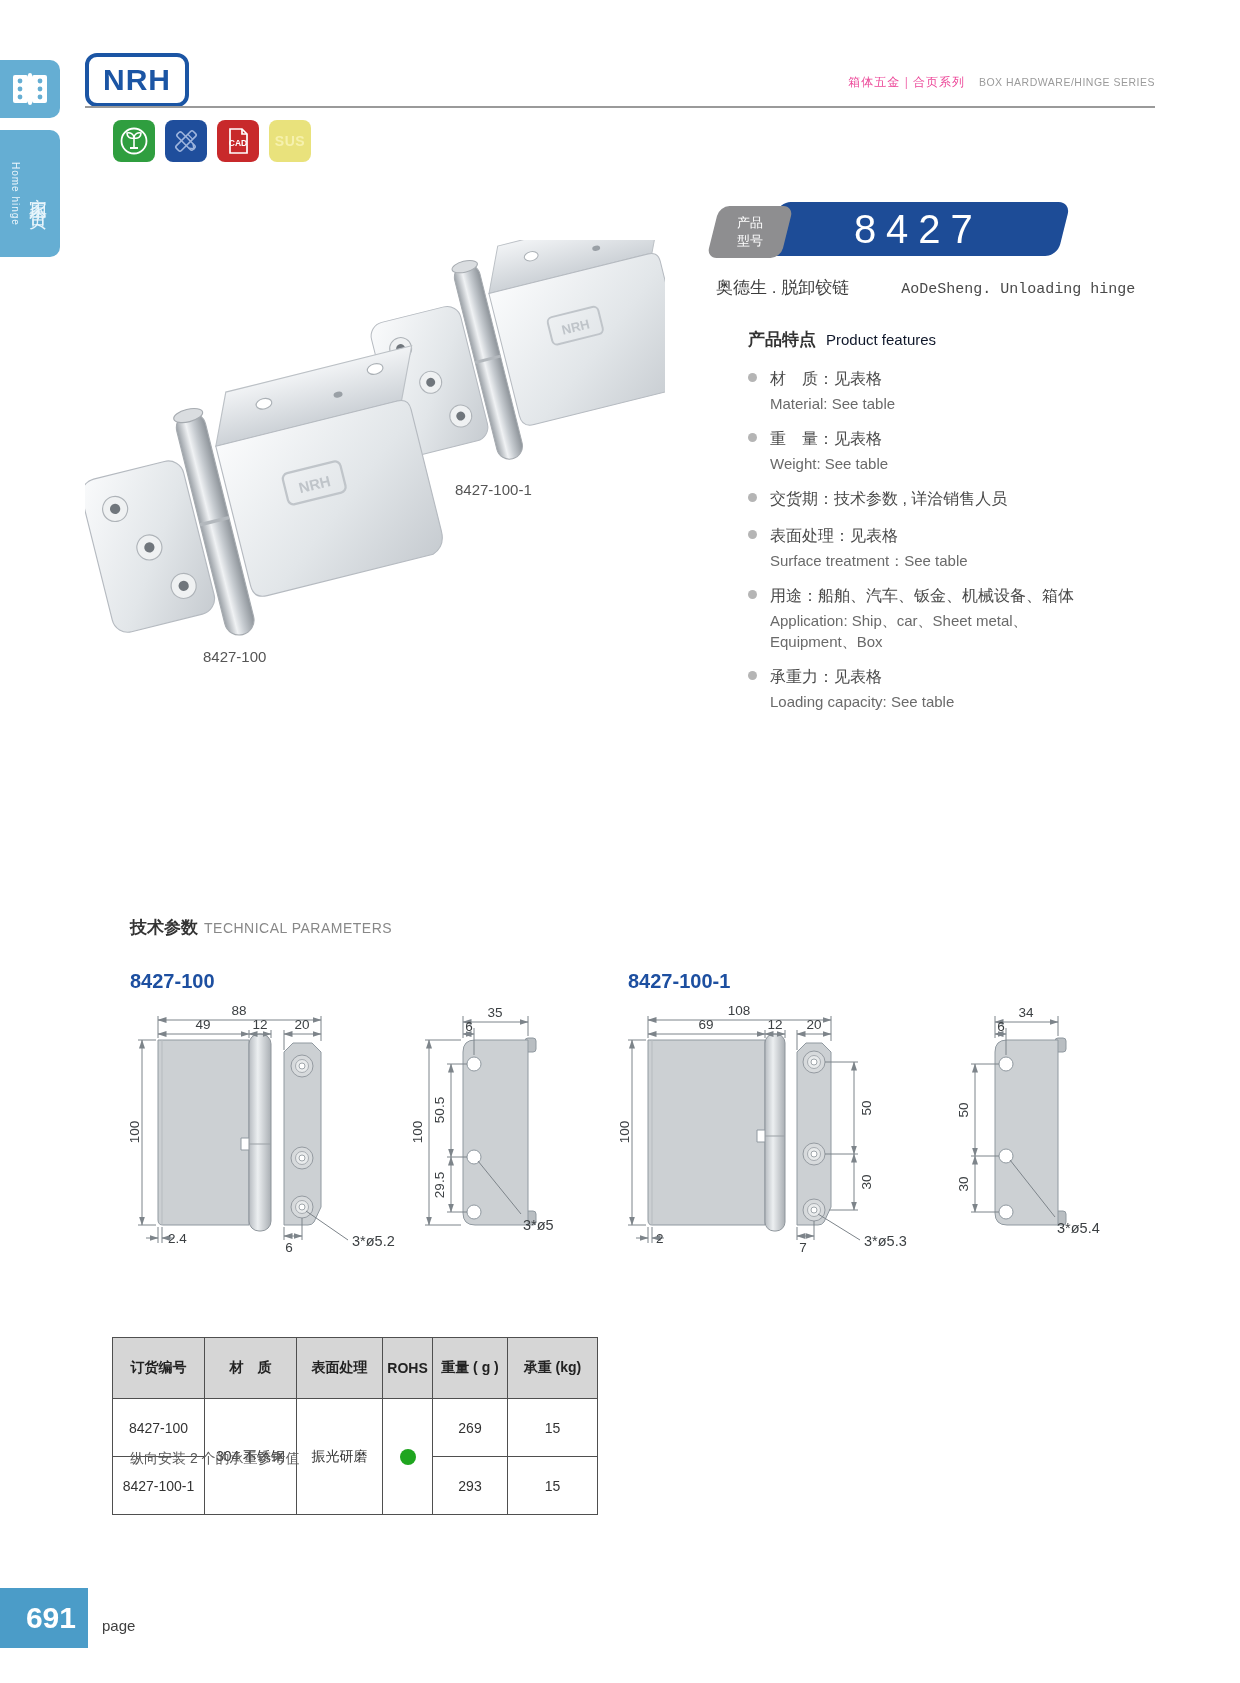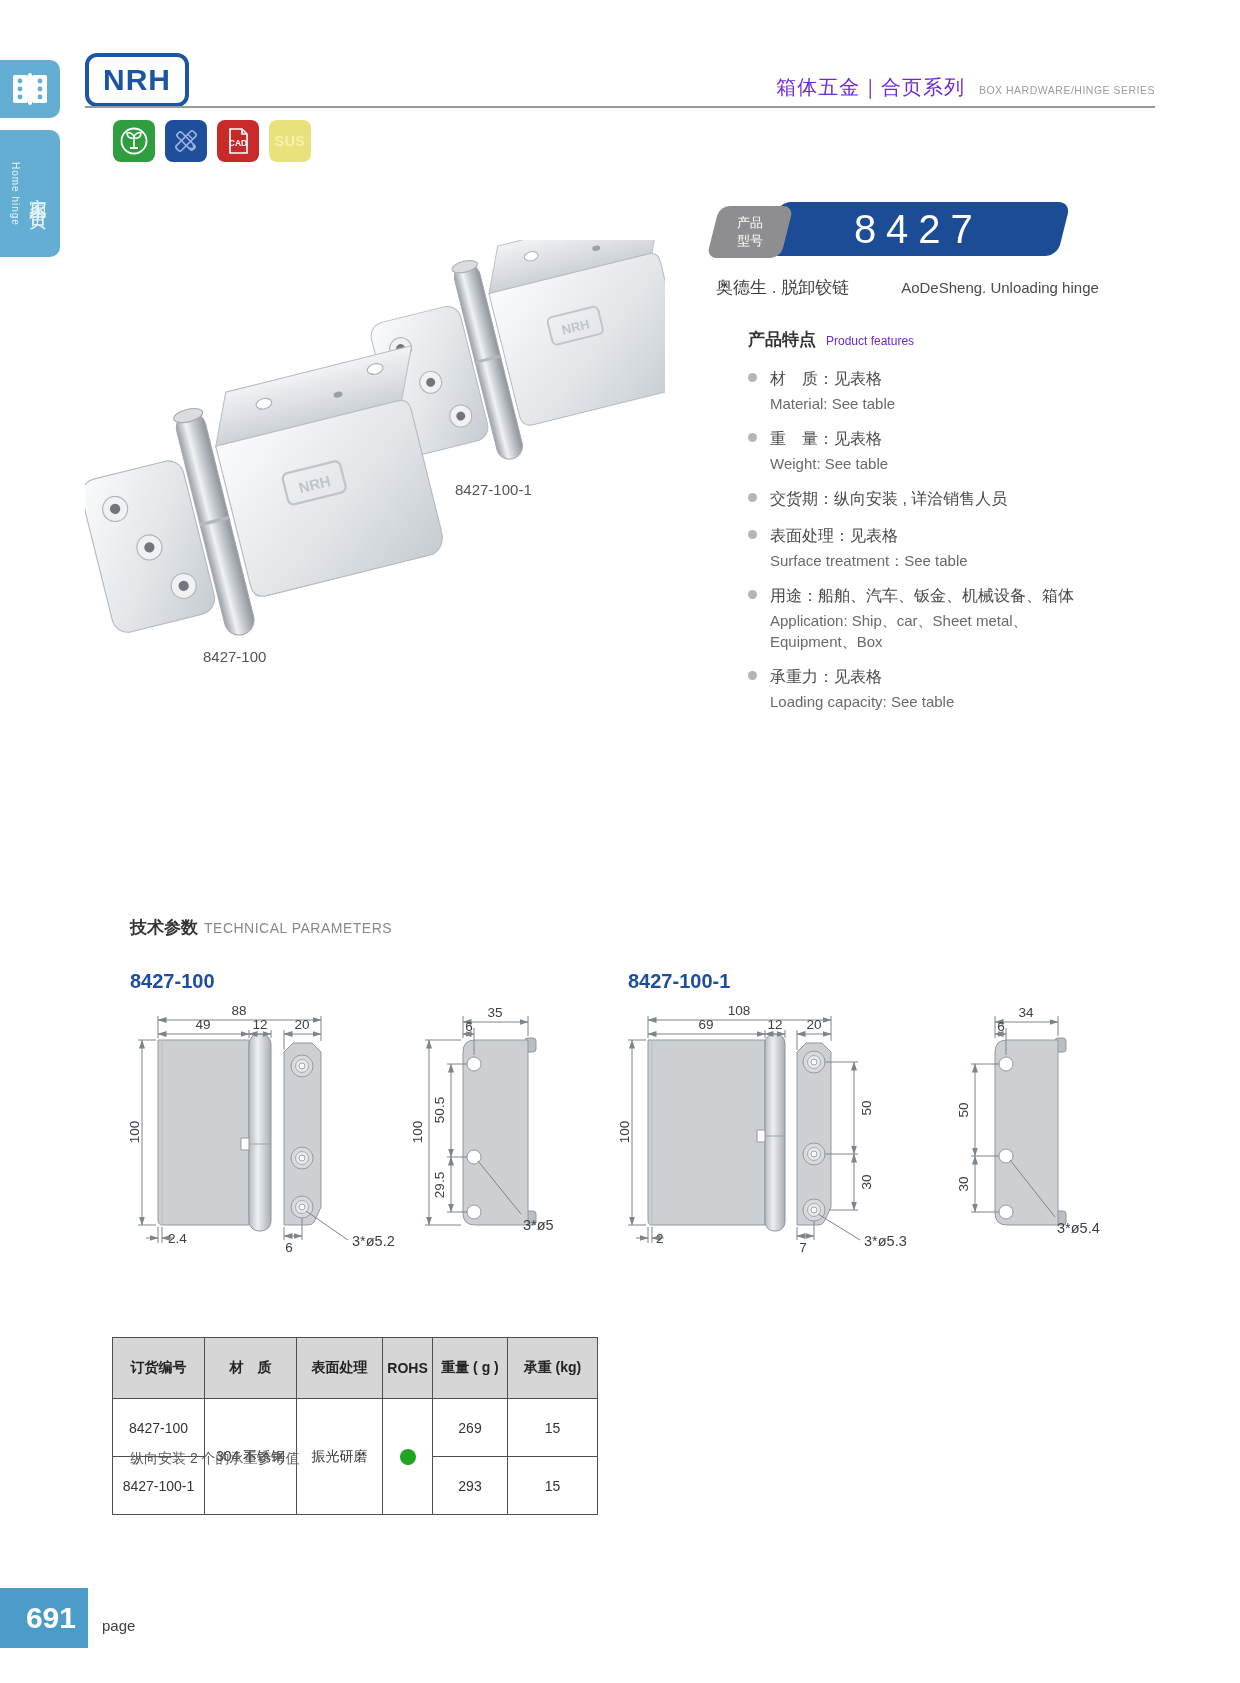--- a/index.html
+++ b/index.html
@@ -16,21 +16,21 @@
   .v-cn{writing-mode:vertical-rl;text-orientation:upright;font-size:18px;color:#e9f5fb;letter-spacing:5px;}
 
   
   .logo-box{left:85px;top:53px;width:96px;height:46px;border:4px solid #1b55a4;border-radius:12px;
             display:flex;align-items:center;justify-content:center;
             font-size:30px;font-weight:bold;color:#1b55a4;letter-spacing:1px;}
   .brand{left:200px;top:52px;color:#1b55a4;}
   .brand-l1{font-size:25px;font-weight:bold;line-height:1.1;}
   .brand-l2{font-size:13px;font-weight:bold;letter-spacing:4.5px;margin-top:4px;}
   .series{top:74px;right:85px;display:flex;align-items:baseline;gap:14px;}
-  .series-cn{font-size:20px;color:#6d28d9;letter-spacing:1px;}
+  .series-cn{font-size:12px;color:#ec4899;letter-spacing:1px;}
   .series-en{font-size:10.5px;color:#9b9b9b;letter-spacing:.5px;}
   .hdr-rule{left:85px;top:106px;width:1070px;height:2px;background:#9a9a9a;}
 
   
   .icons-row{left:113px;top:120px;display:flex;gap:10px;}
   .cicon{width:42px;height:42px;border-radius:8px;display:flex;align-items:center;justify-content:center;}
   .cicon.green{background:#2f9e3f;}
   .cicon.blue{background:#1f4e9c;}
   .cicon.red{background:#c8292b;}
   .cicon.yellow{background:#e9e27c;}
@@ -38,27 +38,27 @@
 
   
   .badge-grey{left:713px;top:206px;width:74px;height:52px;background:#8e8e90;border-radius:10px;
               transform:skewX(-14deg);display:flex;align-items:center;justify-content:center;z-index:2;}
   .badge-grey .inner{transform:skewX(14deg);color:#fff;font-size:13px;line-height:1.35;text-align:center;}
   .banner-blue{left:772px;top:202px;width:292px;height:54px;background:#1d4c97;border-radius:12px;
                transform:skewX(-14deg);display:flex;align-items:center;justify-content:center;}
   .banner-blue .inner{transform:skewX(14deg);color:#fff;font-size:40px;letter-spacing:10px;font-weight:500;}
   .subtitle{left:716px;top:276px;display:flex;gap:52px;align-items:baseline;}
   .subtitle-cn{font-size:17px;color:#3c3c3c;}
-  .subtitle-en{font-size:15px;color:#4a4a4a;}
+  .subtitle-en{font-size:15px;color:#4a4a4a;font-family:Liberation Mono, monospace;}
 
   
   .features{left:712px;top:328px;width:450px;margin-left:36px;}
   .feat-title{display:flex;align-items:baseline;gap:10px;margin-bottom:16px;}
   .feat-title-cn{font-size:17px;font-weight:bold;color:#333;}
-  .feat-title-en{font-size:12px;color:#6d28d9;}
+  .feat-title-en{font-size:15px;color:#0f172a;}
   .feat-item{margin-bottom:13px;position:relative;padding-left:22px;}
   .feat-dot{position:absolute;left:0;top:6px;width:9px;height:9px;border-radius:50%;background:#b5b5b5;}
   .feat-cn{font-size:16px;color:#4a4a4a;line-height:1.45;}
   .feat-en{font-size:15px;color:#6a6a6a;line-height:1.4;margin-top:3px;}
 
   
   .photo-label{font-size:15px;color:#555;}
 
   
   .tech-title{left:130px;top:916px;display:flex;align-items:baseline;gap:6px;}
@@ -240,21 +240,21 @@
       <div class="feat-cn">材　质：见表格</div>
       <div class="feat-en">Material: See table</div>
     </div>
     <div class="feat-item">
       <span class="feat-dot"></span>
       <div class="feat-cn">重　量：见表格</div>
       <div class="feat-en">Weight: See table</div>
     </div>
     <div class="feat-item">
       <span class="feat-dot"></span>
-      <div class="feat-cn">交货期：纵向安装 , 详洽销售人员</div>
+      <div class="feat-cn">交货期：技术参数 , 详洽销售人员</div>
     </div>
     <div class="feat-item">
       <span class="feat-dot"></span>
       <div class="feat-cn">表面处理：见表格</div>
       <div class="feat-en">Surface treatment：See table</div>
     </div>
     <div class="feat-item">
       <span class="feat-dot"></span>
       <div class="feat-cn">用途：船舶、汽车、钣金、机械设备、箱体</div>
       <div class="feat-en" style="width:330px;">Application: Ship、car、Sheet metal、Equipment、Box</div>

